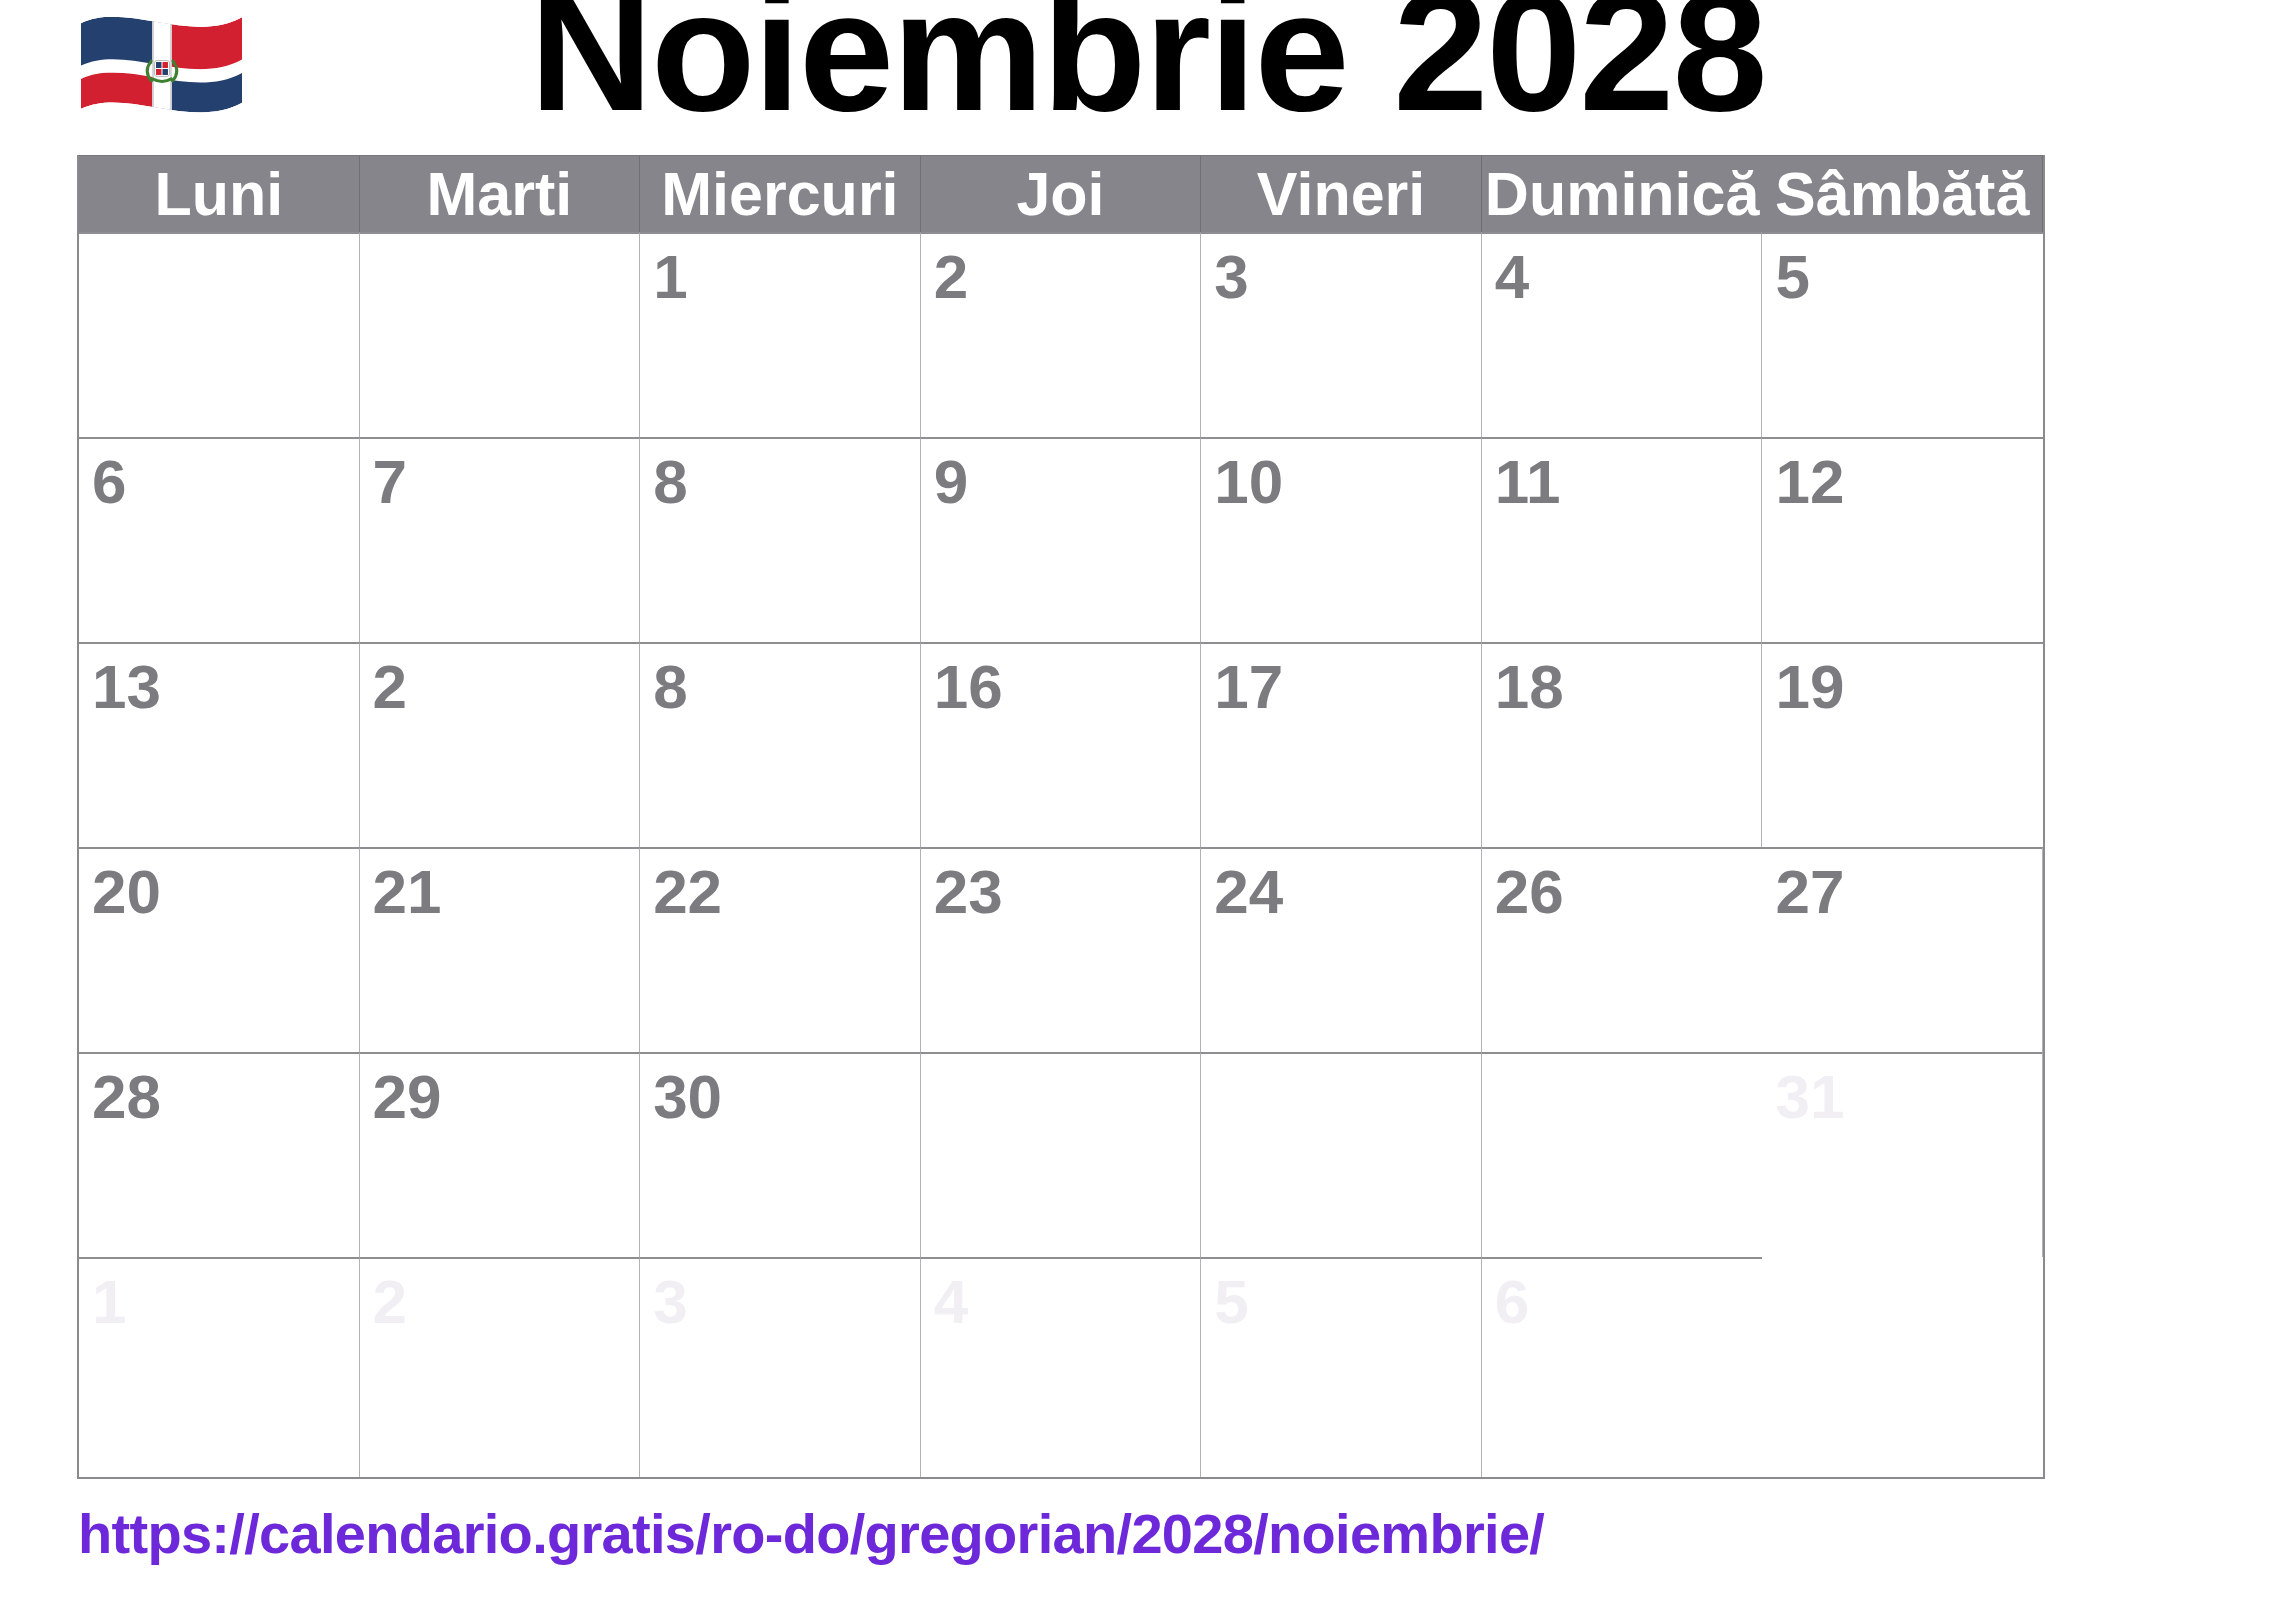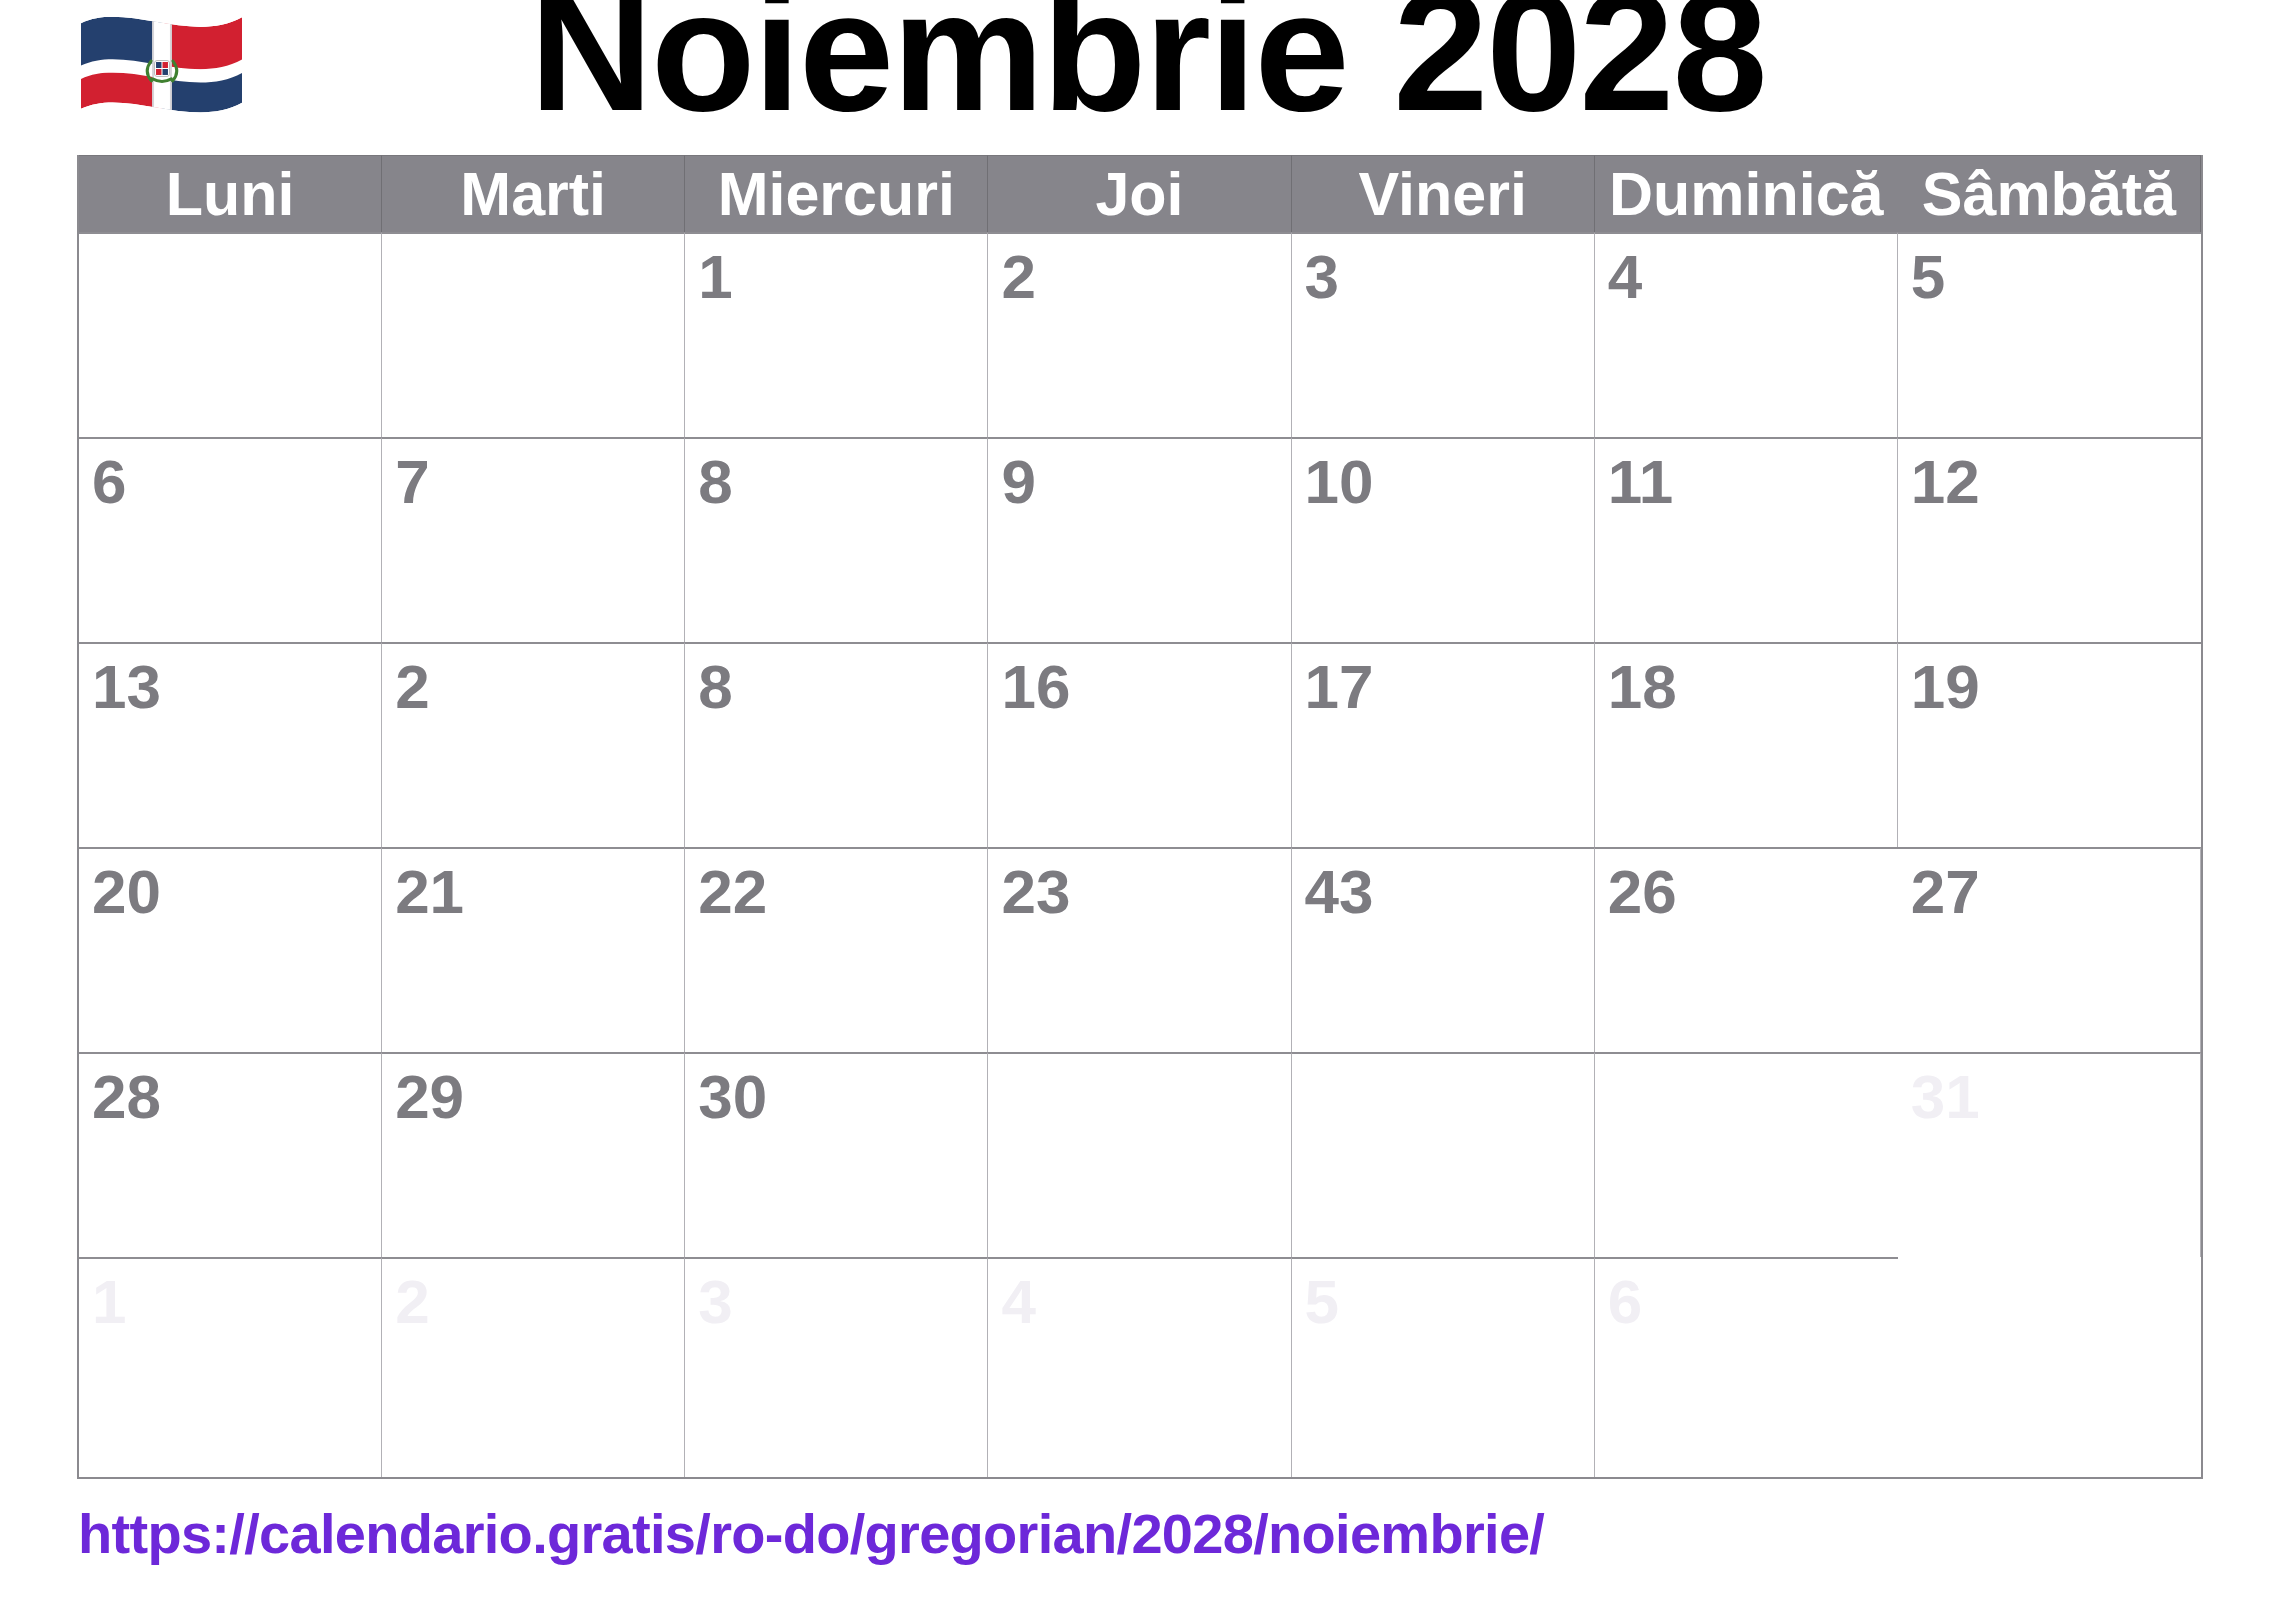--- a/index.html
+++ b/index.html
@@ -18,21 +18,21 @@
     position:absolute;left:0;right:0;top:-35px;
     text-align:center;
     font-size:171px;line-height:1.0;
     letter-spacing:-2px;
     color:#000000;
     white-space:nowrap;
   }
 
   
   .cal{
-    position:absolute;left:77px;top:155px;width:2126px;height:1324px;
+    position:absolute;left:77px;top:155px;width:1968px;height:1324px;
     display:grid;
     grid-template-columns:repeat(7,1fr);
     grid-template-rows:77px 205px 205px 205px 205px 205px 1fr;
     border-left:2px solid #8b8a8f;
     border-right:2px solid #8b8a8f;
     border-bottom:2.6px solid #8b8a8f;
     box-sizing:border-box;
     background:#ffffff;
   }
   .hcell{
@@ -153,21 +153,21 @@
     <div class="cell"><span class="num">8</span></div>
     <div class="cell"><span class="num">16</span></div>
     <div class="cell"><span class="num">17</span></div>
     <div class="cell"><span class="num">18</span></div>
     <div class="cell last"><span class="num">19</span></div>
 
     <div class="cell"><span class="num">20</span></div>
     <div class="cell"><span class="num">21</span></div>
     <div class="cell"><span class="num">22</span></div>
     <div class="cell"><span class="num">23</span></div>
-    <div class="cell"><span class="num">43</span></div>
+    <div class="cell"><span class="num">24</span></div>
     <div class="cell last"><span class="num">26</span></div>
 
     <div class="cell"><span class="num">27</span></div>
     <div class="cell"><span class="num">28</span></div>
     <div class="cell"><span class="num">29</span></div>
     <div class="cell"><span class="num">30</span></div>
     <div class="cell"><span class="num"></span></div>
     <div class="cell"><span class="num"></span></div>
     <div class="cell last"><span class="num"></span></div>
 

